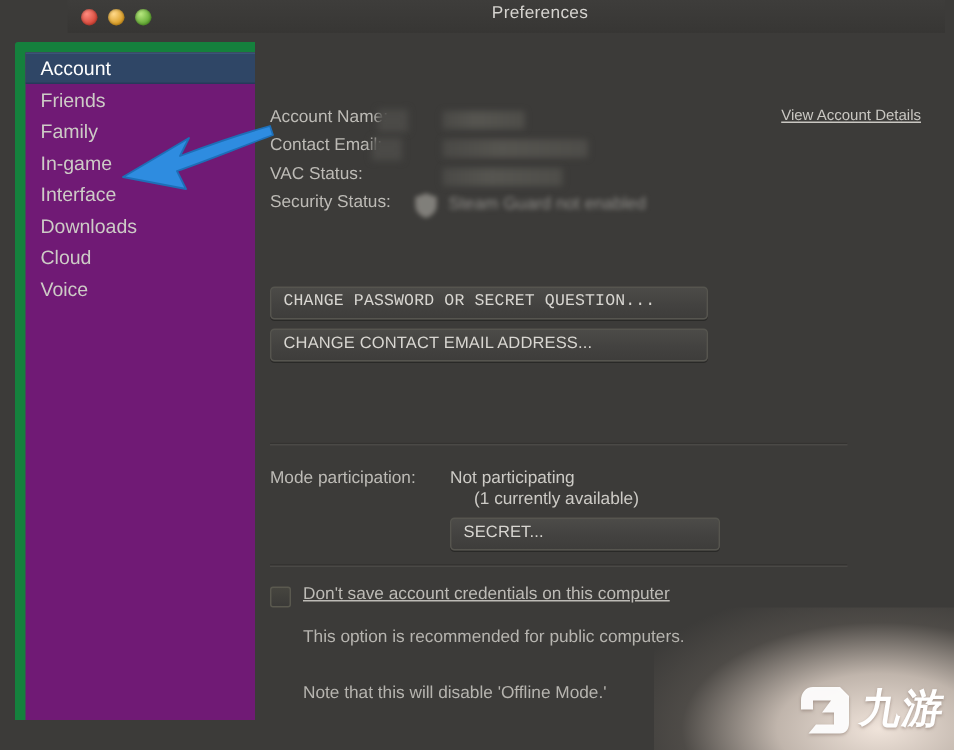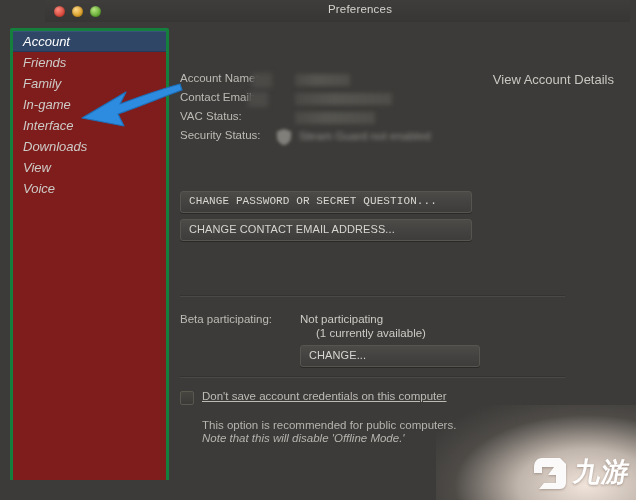--- a/index.html
+++ b/index.html
@@ -70,25 +70,24 @@
     height: 458px;
     background: #3c3b39;
   }
 
   
   #sidebar {
     position: absolute;
     left: 10px; top: 6px;
     width: 153px;
     height: 455px;
-    background: #7f1d1d;
-    border: 3px solid #15803d;
+    background: #701a75;
+    border: 7px solid #15803d;
     border-radius: 2px;
     overflow: hidden;
-    font-style: italic;
   }
   .side-item {
     height: 21px;
     line-height: 21px;
     padding-left: 10px;
     font-size: 13px;
     color: #cdcbc6;
     white-space: nowrap;
   }
   .side-item.selected {
@@ -135,22 +134,23 @@
     top: 1px; left: 46px;
     width: 24px; height: 15px;
     background: #4b4a47;
     filter: blur(2.4px);
   }
 
   #view-account-details {
     position: absolute;
     right: 8px;
     top: 44px;
-    font-size: 13px;
+    font-size: 10px;
     color: #c9c7c2;
+    text-decoration: underline;
     cursor: pointer;
   }
 
   
   #security-status-value {
     position: absolute;
     left: 105px; top: 100px;
     height: 18px;
   }
   #shield-icon {
@@ -295,21 +295,21 @@
 
     <div id="win-body">
 
       <div id="sidebar">
         <div class="side-item selected">Account</div>
         <div class="side-item">Friends</div>
         <div class="side-item">Family</div>
         <div class="side-item">In-game</div>
         <div class="side-item">Interface</div>
         <div class="side-item">Downloads</div>
-        <div class="side-item">View</div>
+        <div class="side-item">Cloud</div>
         <div class="side-item">Voice</div>
       </div>
 
       <div id="main">
 
         <div class="info-row" style="top:44px;">
           <span class="info-label">Account Name:</span>
           <span class="redacted-label" style="left:72px;width:20px;"></span>
           <span class="redacted" style="left:115px;width:55px;"></span>
         </div>
@@ -337,35 +337,35 @@
         </div>
 
         <a id="view-account-details">View Account Details</a>
 
         <div class="pushbutton" style="left:10px; top:163px; width:282px; height:20px;font-family:Liberation Mono, monospace;">CHANGE PASSWORD OR SECRET QUESTION...</div>
 
         <div class="pushbutton" style="left:10px; top:191px; width:282px; height:20px;">CHANGE CONTACT EMAIL ADDRESS...</div>
 
         <div class="separator" style="top:267px;"></div>
 
-        <span id="beta-label">Beta participating:</span>
+        <span id="beta-label">Mode participation:</span>
         <span id="beta-value-1">Not participating</span>
         <span id="beta-value-2">(1 currently available)</span>
 
-        <div class="pushbutton" style="left:130px; top:317px; width:170px; height:20px;">CHANGE...</div>
+        <div class="pushbutton" style="left:130px; top:317px; width:170px; height:20px;">SECRET...</div>
 
         <div class="separator" style="top:348px;"></div>
 
         <div id="checkbox-row">
           <div id="credentials-checkbox"></div>
           <span id="checkbox-label">Don't save account credentials on this computer</span>
         </div>
 
         <span class="help-line" style="top:391px;">This option is recommended for public computers.</span>
-        <span class="help-line" style="top:404px;font-style:italic;">Note that this will disable 'Offline Mode.'</span>
+        <span class="help-line" style="top:428px;">Note that this will disable 'Offline Mode.'</span>
 
       </div>
     </div>
   </div>
 
   <svg id="annotation-arrow" viewBox="0 0 112 50">
     <path d="M106 4 C84 10, 62 18, 46 24 L52 12 L8 38 L50 46 L44 34 C62 28, 86 18, 108 10 Z" fill="#2e8ce0" stroke="#1d6fb8" stroke-width="1.2" stroke-linejoin="round"></path>
   </svg>
 
   <div id="watermark">

